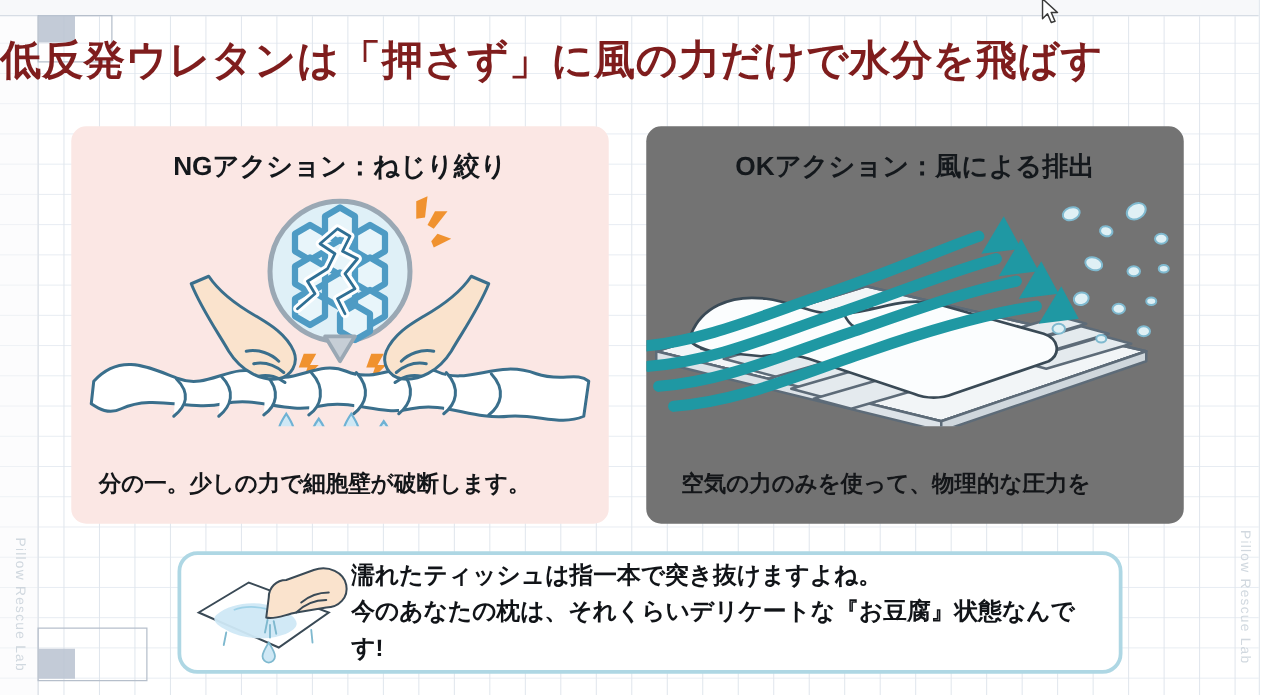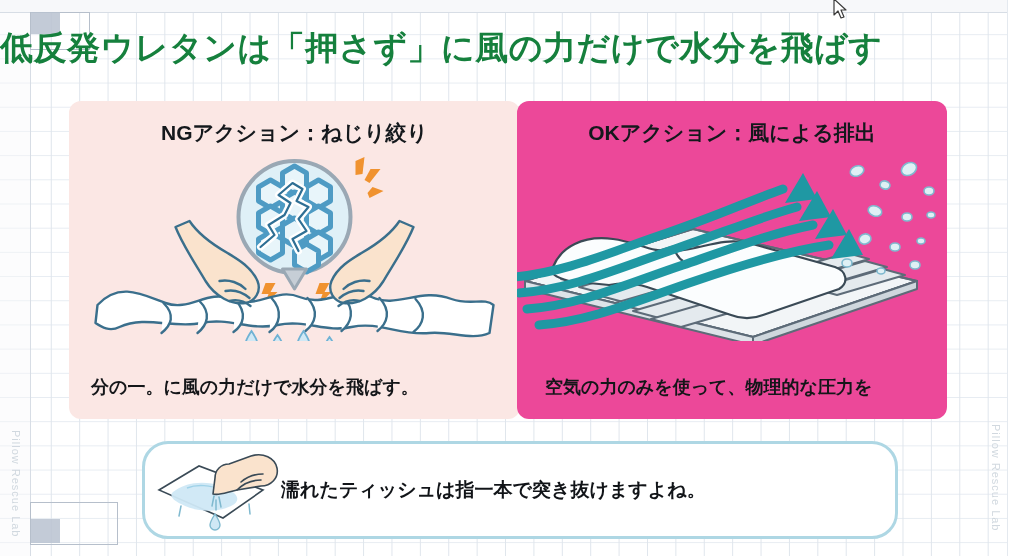--- a/index.html
+++ b/index.html
@@ -64,33 +64,33 @@
   #watermark-right{ right:22px; top:424px; }
 
   
   #slide{
     position:absolute; left:0; top:0; width:1024px; height:556px;
   }
 
   #slide-title{
     position:absolute; left:0; top:26px; width:822px;
     text-align:center;
-    font-size:33px; font-weight:800; color:#15803d;
+    font-size:33px; font-weight:800; color:#7f1d1d;
     letter-spacing:.5px;
     white-space:nowrap;
   }
 
   
   .panel{
     position:absolute; top:101px; width:430px; height:318px;
     border-radius:12px;
     overflow:hidden;
   }
-  #panel-ng{ left:69px;  background:#fbe7e4;padding-left:21px; }
-  #panel-ok{ left:517px; background:#ec4899; }
+  #panel-ng{ left:57px;  background:#fbe7e4; }
+  #panel-ok{ left:517px; background:#737373; }
 
   .panel-heading{
     position:absolute; top:18px; left:0; width:100%;
     text-align:center;
     font-size:21px; font-weight:800; color:#14181c;
     white-space:nowrap;
   }
   .panel-caption{
     position:absolute; left:22px; right:18px; bottom:18px;
     font-size:18px; font-weight:700; color:#141619;
@@ -99,21 +99,21 @@
   #panel-ok .panel-caption{ left:28px;margin-top:24px; }
   .panel-art{
     position:absolute; left:0; top:54px; width:100%; height:186px;
   }
 
   
   #bottom-callout{
     position:absolute; left:142px; top:441px; width:756px; height:98px;
     background:#ffffff;
     border:3px solid #aed7e4;
-    border-radius:26px;
+    border-radius:16px;
     box-sizing:border-box;
     display:flex; align-items:center;
   }
   #callout-art{
     width:130px; height:92px; flex:0 0 130px; margin-left:6px;
   }
   #callout-text{
     flex:1 1 auto;
     font-size:19px; font-weight:700; color:#111418;
     line-height:1.55;
@@ -219,21 +219,21 @@
 
       <g fill="#cfe8f5" stroke="#6fb2d4" stroke-width="1.8">
         <path d="M172,176 C172,176 166,185 166,189 a6,6 0 0 0 12,0 C178,185 172,176 172,176Z"></path>
         <path d="M198,180 C198,180 193,187 193,190 a5,5 0 0 0 10,0 C203,187 198,180 198,180Z"></path>
         <path d="M224,176 C224,176 218,185 218,189 a6,6 0 0 0 12,0 C230,185 224,176 224,176Z"></path>
         <path d="M250,182 C250,182 245,189 245,192 a5,5 0 0 0 10,0 C255,189 250,182 250,182Z"></path>
       </g>
     </svg>
 
     <div class="panel-caption">
-      <div>分の一。に風の力だけで水分を飛ばす。</div>
+      <div>分の一。少しの力で細胞壁が破断します。</div>
     </div>
   </div>
 
   <div class="panel" id="panel-ok">
     <div class="panel-heading">OKアクション：風による排出</div>
 
     <svg class="panel-art" viewBox="0 0 430 186">
 
       <g stroke="#5d6b78" stroke-width="2" stroke-linejoin="round">
         <polygon points="8,126 176,74 400,126 236,182" fill="#f2f5f7"></polygon>
@@ -320,20 +320,21 @@
       <g fill="#cfe8f5" stroke="#7fb9cf" stroke-width="1.4">
         <path d="M64,70 C64,70 59,78 59,81 a5,5 0 0 0 10,0 C69,78 64,70 64,70Z"></path>
       </g>
       <g fill="none" stroke="#7fb9cf" stroke-width="1.5" stroke-linecap="round">
         <path d="M30,62 L28,72"></path>
         <path d="M98,60 L99,70"></path>
       </g>
     </svg>
     <div id="callout-text">
       <div>濡れたティッシュは指一本で突き抜けますよね。</div>
+      <div>今のあなたの枕は、それくらいデリケートな『お豆腐』状態なんです!</div>
     </div>
   </div>
 
 </div>
 
 <svg id="mouse-cursor" viewBox="0 0 16 22">
   <path d="M1,1 L1,17 L5,13 L8,20 L11,19 L8,12 L13,12 Z" fill="#ffffff" stroke="#3a3a3a" stroke-width="1.2" stroke-linejoin="round"></path>
 </svg>
 
 </body></html>

